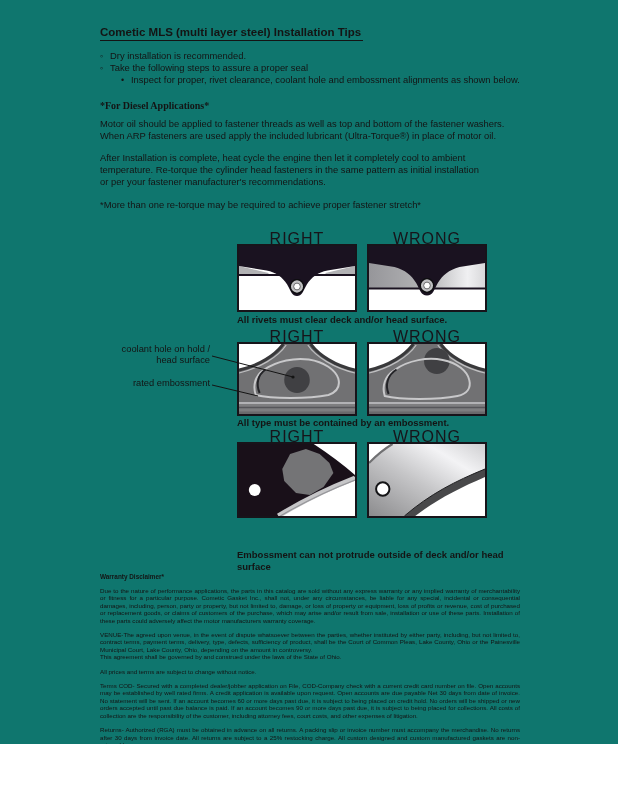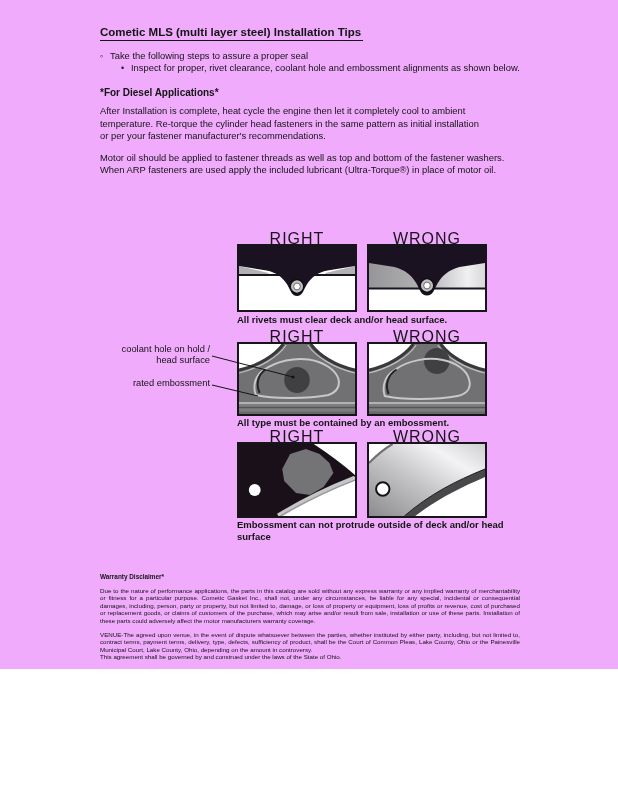--- a/index.html
+++ b/index.html
@@ -1,28 +1,28 @@
 <!DOCTYPE html>
 <html><head>
 <meta charset="utf-8">
 <style>
   html,body{margin:0;padding:0;background:#ffffff;}
   body{width:618px;height:800px;position:relative;font-family:"Liberation Sans",sans-serif;color:#141414;}
-  .page{position:absolute;left:0;top:0;width:618px;height:669px;background:#f0abfc;overflow:hidden;}
+  .page{position:absolute;left:0;top:0;width:618px;height:744px;background:#0f766e;overflow:hidden;}
 
   
   .content{position:absolute;left:100px;top:22px;width:440px;}
   .title{font-size:11.5px;font-weight:bold;display:inline-block;border-bottom:1.6px solid #141414;
          padding:0 2px 2px 0;margin:0 0 9px 0;letter-spacing:0;}
   ul.tips{list-style:none;margin:0 0 13px 0;padding:0;}
   ul.tips li{font-size:9.4px;line-height:12.2px;position:relative;padding-left:10px;}
   ul.tips li.l1::before{content:"◦";position:absolute;left:0;top:0;font-size:9px;}
   ul.tips li.l2{margin-left:21px;}
   ul.tips li.l2::before{content:"•";position:absolute;left:0;top:0;font-size:9px;}
-  .diesel-heading{font-size:10px;font-weight:bold;margin:0 0 7px 0;}
+  .diesel-heading{font-size:10px;font-weight:bold;margin:0 0 7px 0;font-family:Liberation Serif, serif;}
   .content p{font-size:9.4px;line-height:12.2px;margin:0 0 10px 0;white-space:pre-line;}
 
   
   .dlabel{position:absolute;width:120px;text-align:center;font-size:16px;letter-spacing:1px;color:#17141a;}
   .dbox{position:absolute;width:120px;background:#fff;border:2px solid #17141a;box-sizing:border-box;}
   .dbox svg{display:block;width:100%;height:100%;}
   .dcaption{position:absolute;font-size:9.5px;font-weight:bold;line-height:11.5px;color:#141414;}
   .side-label{position:absolute;font-size:9.3px;line-height:10.8px;text-align:right;color:#141414;}
   .leader{position:absolute;left:0;top:0;width:618px;height:800px;pointer-events:none;}
 
@@ -34,29 +34,31 @@
   .code{position:absolute;left:372px;top:760px;font-size:14px;letter-spacing:0.3px;color:#141414;}
 </style>
 </head>
 <body>
 
 <div class="page">
 
   <div class="content">
     <h1 class="title">Cometic MLS (multi layer steel) Installation Tips</h1>
     <ul class="tips">
+      <li class="l1">Dry installation is recommended.</li>
       <li class="l1">Take the following steps to assure a proper seal</li>
       <li class="l2">Inspect for proper, rivet clearance, coolant hole and embossment alignments as shown below.</li>
     </ul>
     <h2 class="diesel-heading">*For Diesel Applications*</h2>
+    <p>Motor oil should be applied to fastener threads as well as top and bottom of the fastener washers.
+When ARP fasteners are used apply the included lubricant (Ultra-Torque®) in place of motor oil.</p>
     <p>After Installation is complete, heat cycle the engine then let it completely cool to ambient
 temperature. Re-torque the cylinder head fasteners in the same pattern as initial installation
 or per your fastener manufacturer's recommendations.</p>
-    <p>Motor oil should be applied to fastener threads as well as top and bottom of the fastener washers.
-When ARP fasteners are used apply the included lubricant (Ultra-Torque®) in place of motor oil.</p>
+    <p>*More than one re-torque may be required to achieve proper fastener stretch*</p>
   </div>
 
   <div class="dlabel" style="left:237px;top:230px;">RIGHT</div>
   <div class="dlabel" style="left:367px;top:230px;">WRONG</div>
 
   <div class="dbox" style="left:237px;top:244px;height:68px;">
     <svg viewBox="0 0 118 64" preserveAspectRatio="none">
       <rect x="0" y="0" width="118" height="64" fill="#ffffff"></rect>
       <polygon points="0,20 30,27 30,28 0,28" fill="#b2b2b4"></polygon>
       <polygon points="118,20 88,27 88,28 118,28" fill="#b2b2b4"></polygon>
@@ -160,21 +162,21 @@
       </defs>
       <rect x="0" y="0" width="118" height="72" fill="#ffffff"></rect>
       <path d="M24,0 L118,0 L118,25 C88,37 62,50 36,72 L0,72 L0,19 C8,11 15,5 24,0 Z" fill="url(#g3w)"></path>
       <path d="M24,0 C15,5 8,11 0,19" fill="none" stroke="#707072" stroke-width="2.2"></path>
       <path d="M36,72 C62,50 88,37 118,25 L118,33 C92,44 68,56 47,72 Z" fill="#48484a"></path>
       <path d="M36,72 C62,50 88,37 118,25" fill="none" stroke="#1d1d1f" stroke-width="1"></path>
       <circle cx="14" cy="45" r="6.8" fill="#ffffff" stroke="#141416" stroke-width="2"></circle>
     </svg>
   </div>
 
-  <div class="dcaption" style="left:237px;top:519px;width:270px;">Embossment can not protrude outside of deck and/or head surface</div>
+  <div class="dcaption" style="left:237px;top:549px;width:270px;">Embossment can not protrude outside of deck and/or head surface</div>
 
   <svg class="leader">
     <line x1="212" y1="356" x2="293" y2="377" stroke="#141414" stroke-width="1"></line>
     <circle cx="293" cy="377" r="1.6" fill="#141414"></circle>
     <line x1="212" y1="385" x2="258" y2="396" stroke="#141414" stroke-width="1"></line>
   </svg>
 
   <div class="warranty">
     <h3>Warranty Disclaimer*</h3>
     <p>Due to the nature of performance applications, the parts in this catalog are sold without any express warranty or any implied warranty of merchantability or fitness for a particular purpose.  Cometic Gasket Inc., shall not, under any circumstances, be liable for any special, incidental or consequential damages, including, person, party or property, but not limited to, damage, or loss of property or equipment, loss of profits or revenue, cost of purchased or replacement goods, or claims of customers of the purchase, which may arise and/or result from sale, installation or use of these parts.  Installation of these parts could adversely affect the motor manufacturers warranty coverage.</p>

